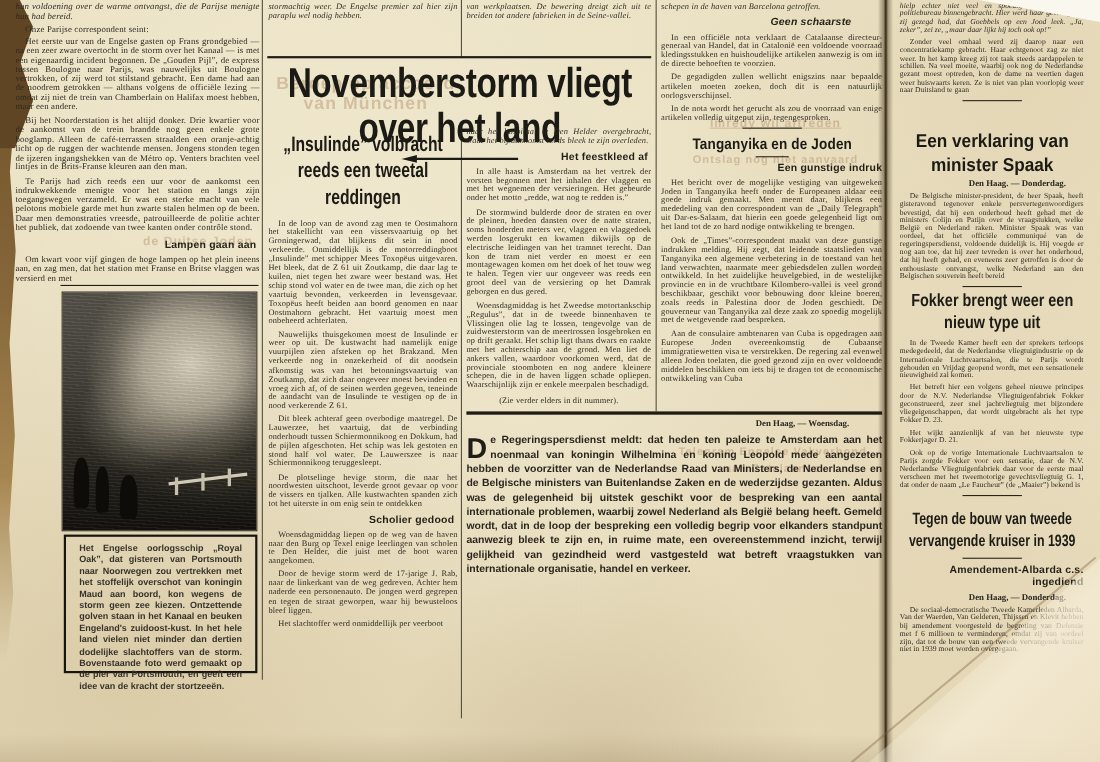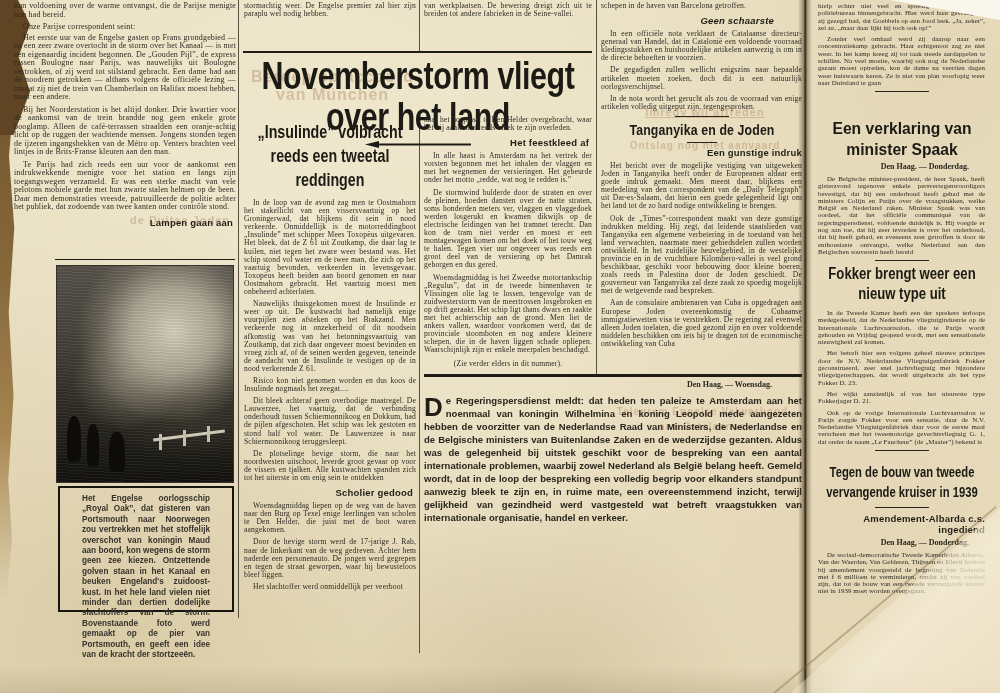--- a/index.html
+++ b/index.html
@@ -32,42 +32,42 @@
   
   .vrule{position:absolute;width:1px;background:#55503f;z-index:2;}
   .hrule{position:absolute;background:#1f1c15;z-index:2;}
   .srule{width:54px;height:0;border-top:1.5px solid #2a2519;margin:5px auto;}
   
   .blk{position:absolute;z-index:3;}
   .bt{font-size:8px;line-height:8.5px;letter-spacing:.15px;text-align:justify;color:#2d2a22;}
   .bt-n{font-size:7.6px;line-height:8.1px;}
   .bt-s{font-size:6.9px;line-height:7.3px;letter-spacing:.05px;}
   .p{margin:0 0 4px;text-indent:9px;}
-  .p0{text-indent:0;}
+  .p0{text-indent:0;font-style:italic;}
   .sub-r{font:bold 9.5px/11px "Liberation Sans",sans-serif;text-align:right;color:#211e16;margin:5px 3px 4px 0;letter-spacing:.2px;}
   .sub-c{font:bold 9.5px/11px "Liberation Sans",sans-serif;text-align:right;color:#211e16;margin:4px 0;letter-spacing:.2px;}
   .dateline{font:bold 8px/10px "Liberation Serif",serif;text-align:right;color:#2a2720;margin:2px 16px 3px 0;}
   .art-h{font-family:"Liberation Sans",sans-serif;color:#1b1a14;text-align:center;}
   .hl-line{position:relative;left:50%;width:max-content;white-space:nowrap;}
   .note{text-align:center;font-size:7.6px;margin-top:6px;}
   .ghost{position:absolute;z-index:2;font-family:"Liberation Sans",sans-serif;font-weight:bold;
     color:rgba(150,98,58,.30);letter-spacing:1px;filter:blur(.4px);text-align:center;}
   
   .photo{position:absolute;left:56px;top:265px;width:176px;height:216px;z-index:3;border:1px solid #35302a;overflow:hidden;
     background:
       radial-gradient(ellipse 70% 55% at 66% 30%, rgba(222,215,196,.95) 0%, rgba(196,188,168,.8) 35%, rgba(140,133,116,.45) 60%, rgba(90,85,72,0) 78%),
       radial-gradient(ellipse 45% 35% at 40% 52%, rgba(170,162,142,.55), rgba(120,113,98,0) 70%),
       radial-gradient(ellipse 60% 30% at 75% 68%, rgba(60,56,46,.8), rgba(60,56,46,0) 75%),
       linear-gradient(180deg,#56524a 0%,#45423a 35%,#2c2a23 68%,#12110d 100%);}
   .photo .grain{position:absolute;inset:0;background:repeating-linear-gradient(3deg,rgba(255,255,255,.05) 0 1px,rgba(0,0,0,.06) 1px 3px);}
   .photo .fig{position:absolute;background:#0d0c09;border-radius:45% 45% 20% 20%;}
   .photo .rail-bar{position:absolute;left:96px;top:168px;width:72px;height:3px;background:#cfc9b6;transform:rotate(-7deg);}
   .photo .rail-post{position:absolute;width:3px;height:16px;background:#c5bfab;}
   .caption-box{position:absolute;left:58px;top:486px;width:176px;height:126px;z-index:3;border:2.5px solid #171510;
-    padding:6px 22px;box-sizing:border-box;font:bold 8.2px/10.4px "Liberation Sans",sans-serif;color:#37332b;text-align:justify;}
+    padding:6px 12px;box-sizing:border-box;font:bold 8.2px/10.4px "Liberation Sans",sans-serif;color:#37332b;text-align:justify;}
   .dropcap{float:left;font:bold 26px/22px "Liberation Sans",sans-serif;color:#201d15;margin:2px 3px 0 0;}
   .intl-body{font:600 9.5px/13px "Liberation Sans",sans-serif;color:#2a261e;text-align:justify;}
 </style>
 </head>
 <body>
 
 <div class="page">
 
   <div class="edge-left"></div>
   <div class="corner-tl"></div>
@@ -90,20 +90,21 @@
   <div class="hrule" style="left:55px;top:259px;width:180px;height:1px;"></div>
   <div class="hrule" style="left:424px;top:374px;width:378px;height:2.5px;"></div>
 
   <div class="blk bt" style="left:14px;top:2px;width:222px;">
     <p class="p p0">hun voldoening over de warme ontvangst, die de Parijse menigte hun had bereid.</p>
     <p class="p" style="margin-bottom:2px;">Onze Parijse correspondent seint:</p>
     <p class="p">Het eerste uur van de Engelse gasten op Frans grondgebied — na een zeer zware overtocht in de storm over het Kanaal — is met een eigenaardig incident begonnen. De „Gouden Pijl”, de express tussen Boulogne naar Parijs, was nauwelijks uit Boulogne vertrokken, of zij werd tot stilstand gebracht. Een dame had aan de noodrem getrokken — althans volgens de officiële lezing — omdat zij niet de trein van Chamberlain on Halifax moest hebben, maar een andere.</p>
     <p class="p">Bij het Noorderstation is het altijd donker. Drie kwartier voor de aankomst van de trein brandde nog geen enkele grote booglamp. Alleen de café-terrassen straalden een oranje-achtig licht op de ruggen der wachtende mensen. Jongens stonden tegen de ijzeren ingangshekken van de Métro op. Venters brachten veel lintjes in de Brits-Franse kleuren aan den man.</p>
     <p class="p">Te Parijs had zich reeds een uur voor de aankomst een indrukwekkende menigte voor het station en langs zijn toegangswegen verzameld. Er was een sterke macht van vele pelotons mobiele garde met hun zwarte stalen helmen op de been. Daar men demonstraties vreesde, patrouilleerde de politie achter het publiek, dat zodoende van twee kanten onder contrôle stond.</p>
     <div class="sub-r">Lampen gaan aan</div>
+    <p class="p">Om kwart voor vijf gingen de hoge lampen op het plein ineens aan, en zag men, dat het station met Franse en Britse vlaggen was versierd en met</p>
   </div>
 
   <div class="photo">
     <div class="grain"></div>
     <div class="fig" style="left:10px;top:150px;width:14px;height:46px;"></div>
     <div class="fig" style="left:30px;top:158px;width:12px;height:42px;"></div>
     <div class="fig" style="left:52px;top:166px;width:16px;height:40px;"></div>
     <div class="rail-bar"></div>
     <div class="rail-post" style="left:102px;top:168px;"></div>
     <div class="rail-post" style="left:126px;top:164px;"></div>
@@ -131,21 +132,20 @@
 
   <div class="blk" style="left:244px;top:120px;width:172px;">
     <div class="art-h">
       <div class="hl-line" style="font-weight:bold;font-size:19px;line-height:24px;transform:translateX(-50%) scaleX(.75);">„Insulinde” volbracht</div>
       <div class="hl-line" style="font-weight:bold;font-size:19px;line-height:24px;transform:translateX(-50%) scaleX(.75);">reeds een tweetal</div>
       <div class="hl-line" style="font-weight:bold;font-size:19px;line-height:24px;transform:translateX(-50%) scaleX(.75);">reddingen</div>
     </div>
     <div class="bt bt-n" style="margin-top:7px;">
       <p class="p">In de loop van de avond zag men te Oostmahorn het stakellicht van een vissersvaartuig op het Groningerwad, dat blijkens dit sein in nood verkeerde. Onmiddellijk is de motorreddingboot „Insulinde” met schipper Mees Toxopëus uitgevaren. Het bleek, dat de Z 61 uit Zoutkamp, die daar lag te kuilen, niet tegen het zware weer bestand was. Het schip stond vol water en de twee man, die zich op het vaartuig bevonden, verkeerden in levensgevaar. Toxopëus heeft beiden aan boord genomen en naar Oostmahorn gebracht. Het vaartuig moest men onbeheerd achterlaten.</p>
       <p class="p">Nauwelijks thuisgekomen moest de Insulinde er weer op uit. De kustwacht had namelijk enige vuurpijlen zien afsteken op het Brakzand. Men verkeerde nog in onzekerheid of dit noodsein afkomstig was van het betonningsvaartuig van Zoutkamp, dat zich daar ongeveer moest bevinden en vroeg zich af, of de seinen werden gegeven, teneinde de aandacht van de Insulinde te vestigen op de in nood verkerende Z 61.</p>
-      <p class="p">Risico kon niet genomen worden en dus koos de Insulinde nogmaals het zeegat....</p>
       <p class="p">Dit bleek achteraf geen overbodige maatregel. De Lauwerzee, het vaartuig, dat de verbinding onderhoudt tussen Schiermonnikoog en Dokkum, had de pijlen afgeschoten. Het schip was lek gestoten en stond half vol water. De Lauwerszee is naar Schiermonnikoog teruggesleept.</p>
       <p class="p">De plotselinge hevige storm, die naar het noordwesten uitschoot, leverde groot gevaar op voor de vissers en tjalken. Alle kustwachten spanden zich tot het uiterste in om enig sein te ontdekken</p>
       <div class="sub-r">Scholier gedood</div>
       <p class="p">Woensdagmiddag liepen op de weg van de haven naar den Burg op Texel enige leerlingen van scholen te Den Helder, die juist met de boot waren aangekomen.</p>
       <p class="p">Door de hevige storm werd de 17-jarige J. Rab, naar de linkerkant van de weg gedreven. Achter hem naderde een personenauto. De jongen werd gegrepen en tegen de straat geworpen, waar hij bewusteloos bleef liggen.</p>
       <p class="p">Het slachtoffer werd onmiddellijk per veerboot</p>
     </div>
   </div>
 
   <div class="blk bt bt-n" style="left:424px;top:116px;width:168px;">

